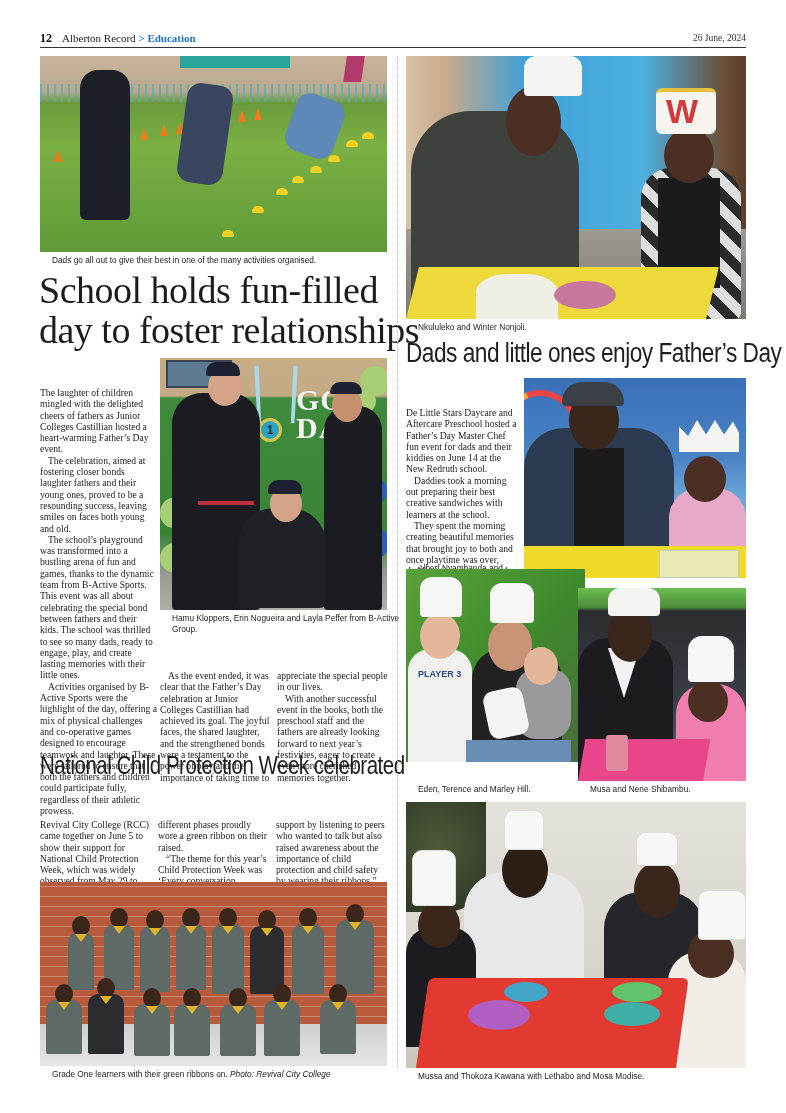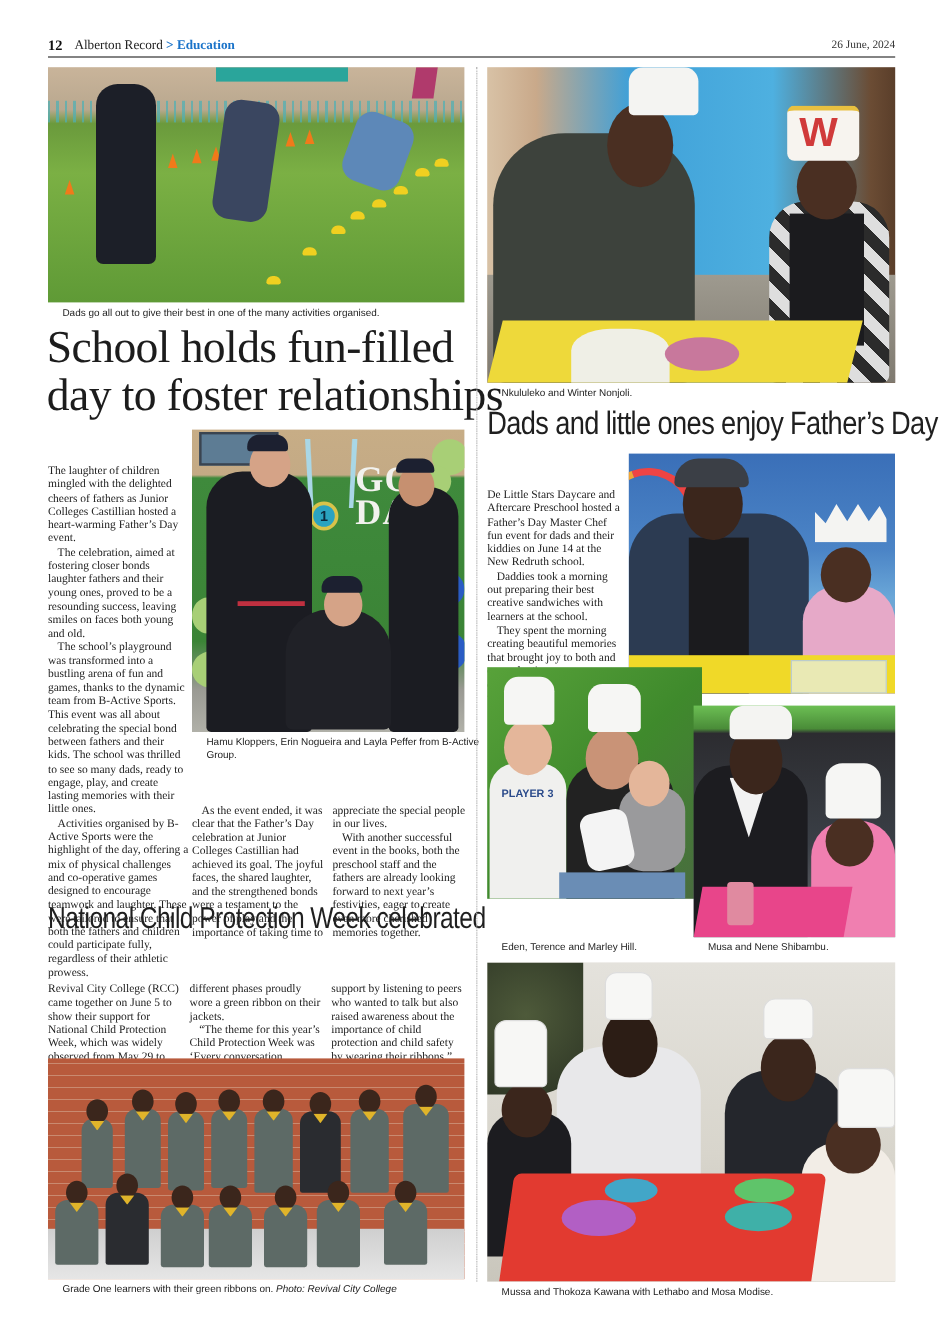--- a/index.html
+++ b/index.html
@@ -80,21 +80,21 @@
   #p4 .manin { position:absolute; left:50px; top:70px; width:50px; height:130px; background:#1b1b1e; }
   #p4 .head { position:absolute; left:45px; top:12px; width:50px; height:60px; background:#3b261c; border-radius:50%; }
   #p4 .cap { position:absolute; left:38px; top:4px; width:62px; height:24px; background:#3b3f46; border-radius:30px 30px 6px 6px; }
   #p4 .kid { position:absolute; left:145px; top:110px; width:77px; height:90px; background:#e6a9c8; border-radius:30px 30px 0 0; }
   #p4 .kidhead { position:absolute; left:160px; top:78px; width:42px; height:46px; background:#4a2f22; border-radius:50%; }
   #p4 .crown { position:absolute; left:155px; top:42px; width:60px; height:32px; background:#f4f4f2; clip-path: polygon(0 100%,0 20%,15% 50%,30% 0,45% 45%,60% 0,75% 45%,90% 5%,100% 40%,100% 100%); }
   #p4 .table { position:absolute; left:0; bottom:0; width:222px; height:32px; background:#f0d928; }
   #p4 .box { position:absolute; left:135px; bottom:0; width:80px; height:28px; background:rgba(230,240,240,.7); border:1px solid #bcc; }
 
   
-  #p5 { left: 406px; top: 556px; width: 179px; height: 193px;
+  #p5 { left: 406px; top: 569px; width: 179px; height: 193px;
         background: linear-gradient(135deg, #58a23a 0%, #3f8a2c 50%, #4a6b40 100%); }
   #p5 .kid1 { position:absolute; left:2px; top:80px; width:64px; height:113px; background:#f0f0ee; border-radius:22px 22px 0 0; }
   #p5 .kid1txt { position:absolute; left:12px; top:100px; font-family:"Liberation Sans",sans-serif; font-weight:bold; font-size:9px; color:#2a4a8a; }
   #p5 .man { position:absolute; left:66px; top:80px; width:90px; height:113px; background:#222; border-radius:30px 30px 0 0; }
   #p5 .baby { position:absolute; left:110px; top:100px; width:55px; height:70px; background:#9a9a9c; border-radius:20px; }
   #p5 .head { position:absolute; border-radius:50%; background:#e4b69a; }
   #p5 .hat { position:absolute; background:#f6f6f4; border-radius:12px 12px 4px 4px; }
   #p5 .paper { position:absolute; left:80px; top:120px; width:40px; height:48px; background:#f4f4f4; transform:rotate(-12deg); border-radius:10px; }
   #p5 .jeans { position:absolute; left:60px; bottom:0; width:105px; height:22px; background:#6a8db5; }
 
@@ -216,21 +216,21 @@
   <p>With another successful event in the books, both the preschool staff and the fathers are already looking forward to next year’s festivities, eager to create even more cherished memories together.</p>
 </div>
 
 <div class="headline-sans" style="left:40px;top:752px;transform:scaleX(0.82);white-space:nowrap;font-size:25px;">National Child Protection Week celebrated</div>
 
 <div class="body-col" style="left:40px;top:789px;width:112px;">
   <p class="first">Revival City College (RCC) came together on June 5 to show their support for National Child Protection Week, which was widely observed from May 29 to June 5.</p>
   <p>To demonstrate their support, learners from all</p>
 </div>
 <div class="body-col" style="left:158px;top:789px;width:112px;">
-  <p class="first">different phases proudly wore a green ribbon on their jackets.</p>
+  <p class="first">different phases proudly wore a green ribbon on their raised.</p>
   <p>“The theme for this year’s Child Protection Week was ‘Every conversation matters’. The learners of RCC did not only show their</p>
 </div>
 <div class="body-col" style="left:276px;top:789px;width:112px;">
   <p class="first">support by listening to peers who wanted to talk but also raised awareness about the importance of child protection and child safety by wearing their ribbons,” explained Lidia Engelbrecht of Revival City College.</p>
 </div>
 
 <div class="photo" id="p7">
   <div class="floor"></div>
   <div class="kid" style="left:28px;top:50px;width:26px;height:58px"></div>
   <div class="kid" style="left:64px;top:42px;width:30px;height:66px"></div>

